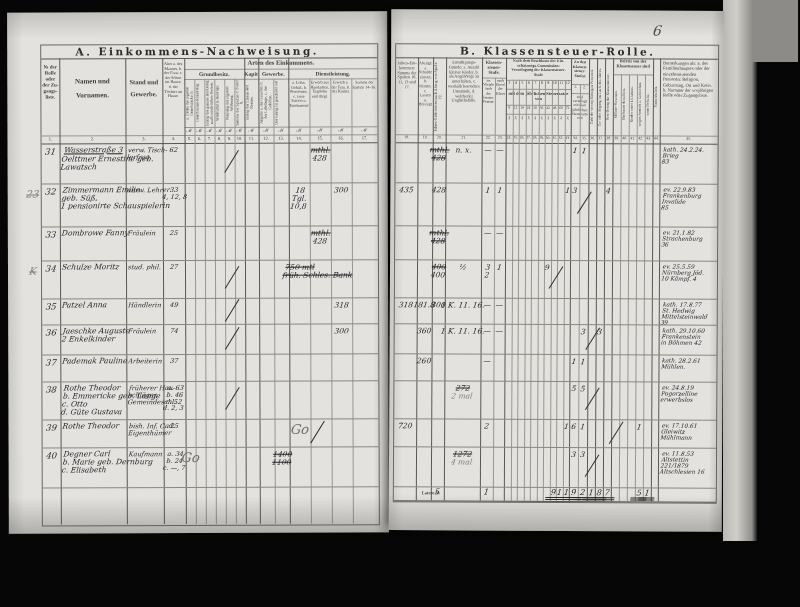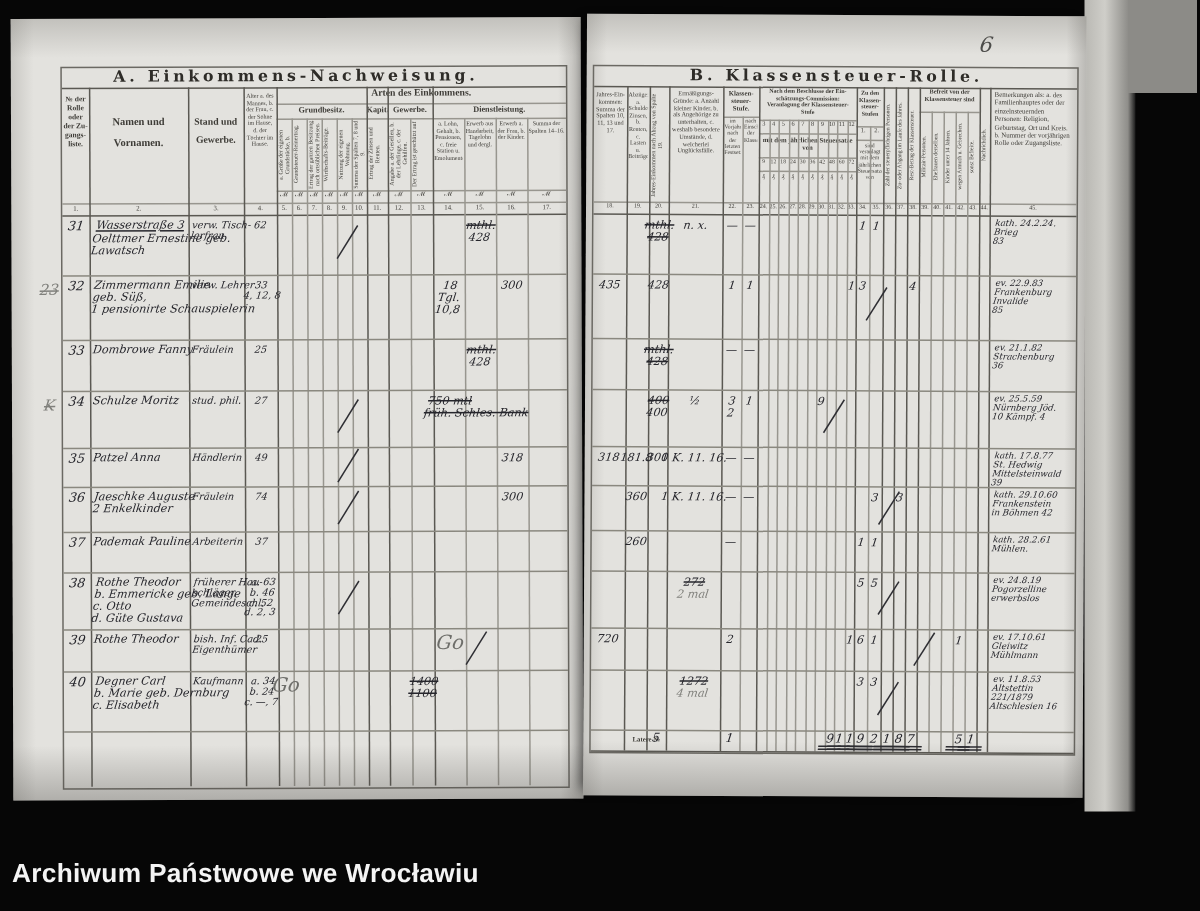--- a/index.html
+++ b/index.html
@@ -708,14 +708,13 @@
         <div class="hw" style="left: 237px; top: 445px; width: 16px; font-size: 8px;">
           <div class="sum">5</div>
         </div>
         <div class="hw" style="left: 245px; top: 445px; width: 16px; font-size: 8px;">
           <div class="sum">1</div>
         </div>
         <div class="lh heavy" style="left: 0px; top: 457px; width: 322px;"></div>
       </div>
   </div>
 
-  <div class="caption">Archiwum Państwowe we Wrocławiu</div>
 </div>
 
 </body></html>

